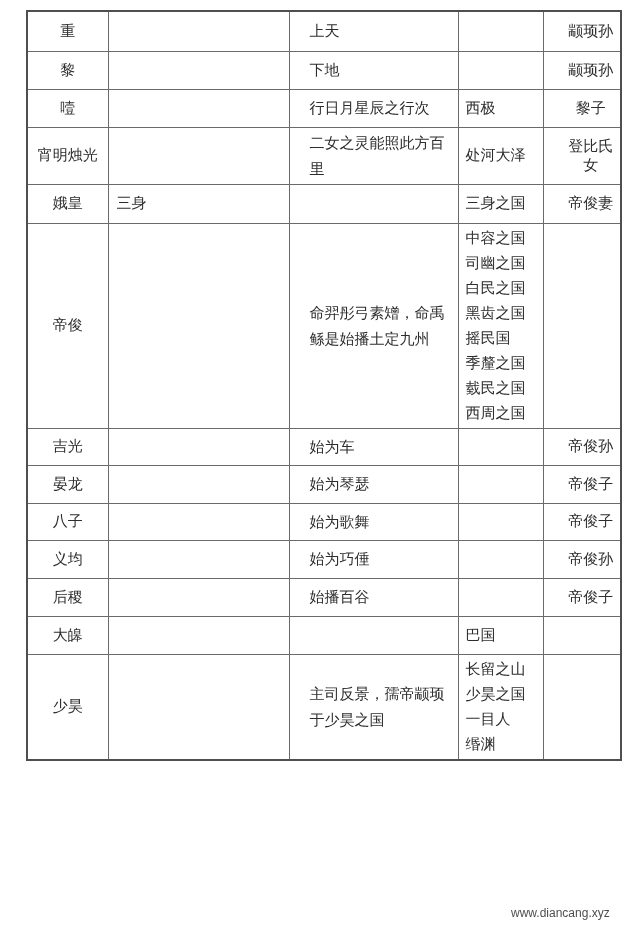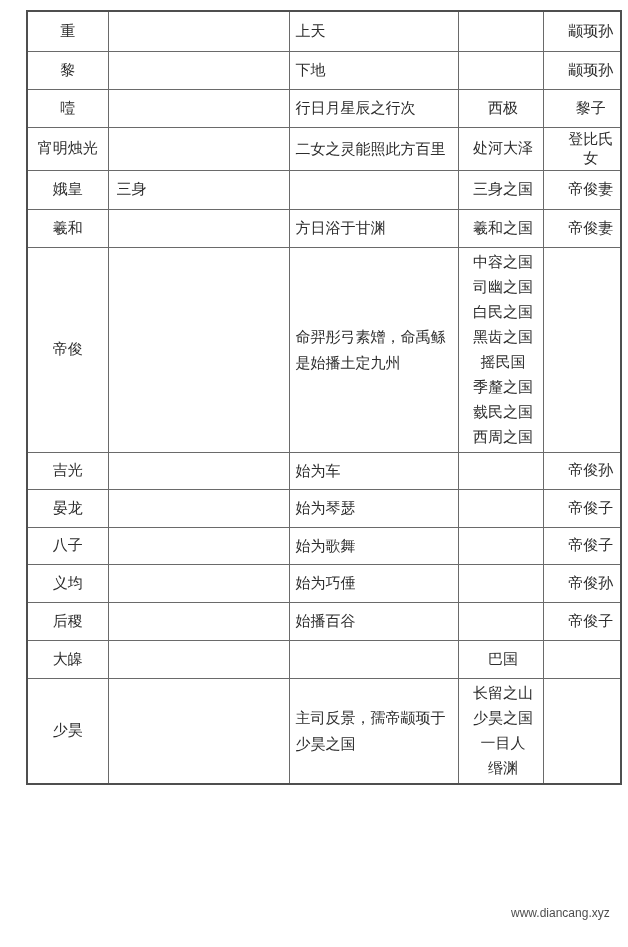--- a/index.html
+++ b/index.html
@@ -18,22 +18,22 @@
   td {
     border:1px solid #6a6a6a;
     font-size:15px;
     vertical-align:middle;
     padding:2px 4px;
     white-space:pre-line;
     overflow:hidden;
   }
   td.c1 { text-align:center; padding-left:2px; padding-right:2px; }
   td.c2 { text-align:left; padding-left:8px;margin-left:32px; }
-  td.c3 { text-align:left; padding-left:6px; padding-right:5px; line-height:26px; }
-  td.c4 { text-align:center; padding-left:7px; padding-right:2px; line-height:25px; }
+  td.c3 { text-align:left; padding-left:20px; padding-right:5px; line-height:26px; }
+  td.c4 { text-align:left; padding-left:7px; padding-right:2px; line-height:25px; }
   td.c5 { text-align:center; padding-left:20px; padding-right:2px; }
   .watermark {
     position:absolute; left:511px; top:906px;
     font-family:"Liberation Sans","DejaVu Sans",sans-serif;
     font-size:12px;
     color:rgba(45,45,45,0.85);
     white-space:nowrap;
     text-align:center;
   }
 </style>
@@ -76,27 +76,20 @@
         <td class="c2"></td>
         <td class="c3">二女之灵能照此方百里</td>
         <td class="c4">处河大泽</td>
         <td class="c5">登比氏女</td>
       </tr>
       <tr style="height:39px">
         <td class="c1">娥皇</td>
         <td class="c2">三身</td>
         <td class="c3"></td>
         <td class="c4">三身之国</td>
-        <td class="c5">帝俊妻</td>
-      </tr>
-      <tr style="height:38px">
-        <td class="c1">羲和</td>
-        <td class="c2"></td>
-        <td class="c3">方日浴于甘渊</td>
-        <td class="c4">羲和之国</td>
         <td class="c5">帝俊妻</td>
       </tr>
       <tr style="height:201px">
         <td class="c1">帝俊</td>
         <td class="c2"></td>
         <td class="c3">命羿彤弓素矰，命禹鲧是始播土定九州</td>
         <td class="c4">中容之国
 司幽之国
 白民之国
 黑齿之国

